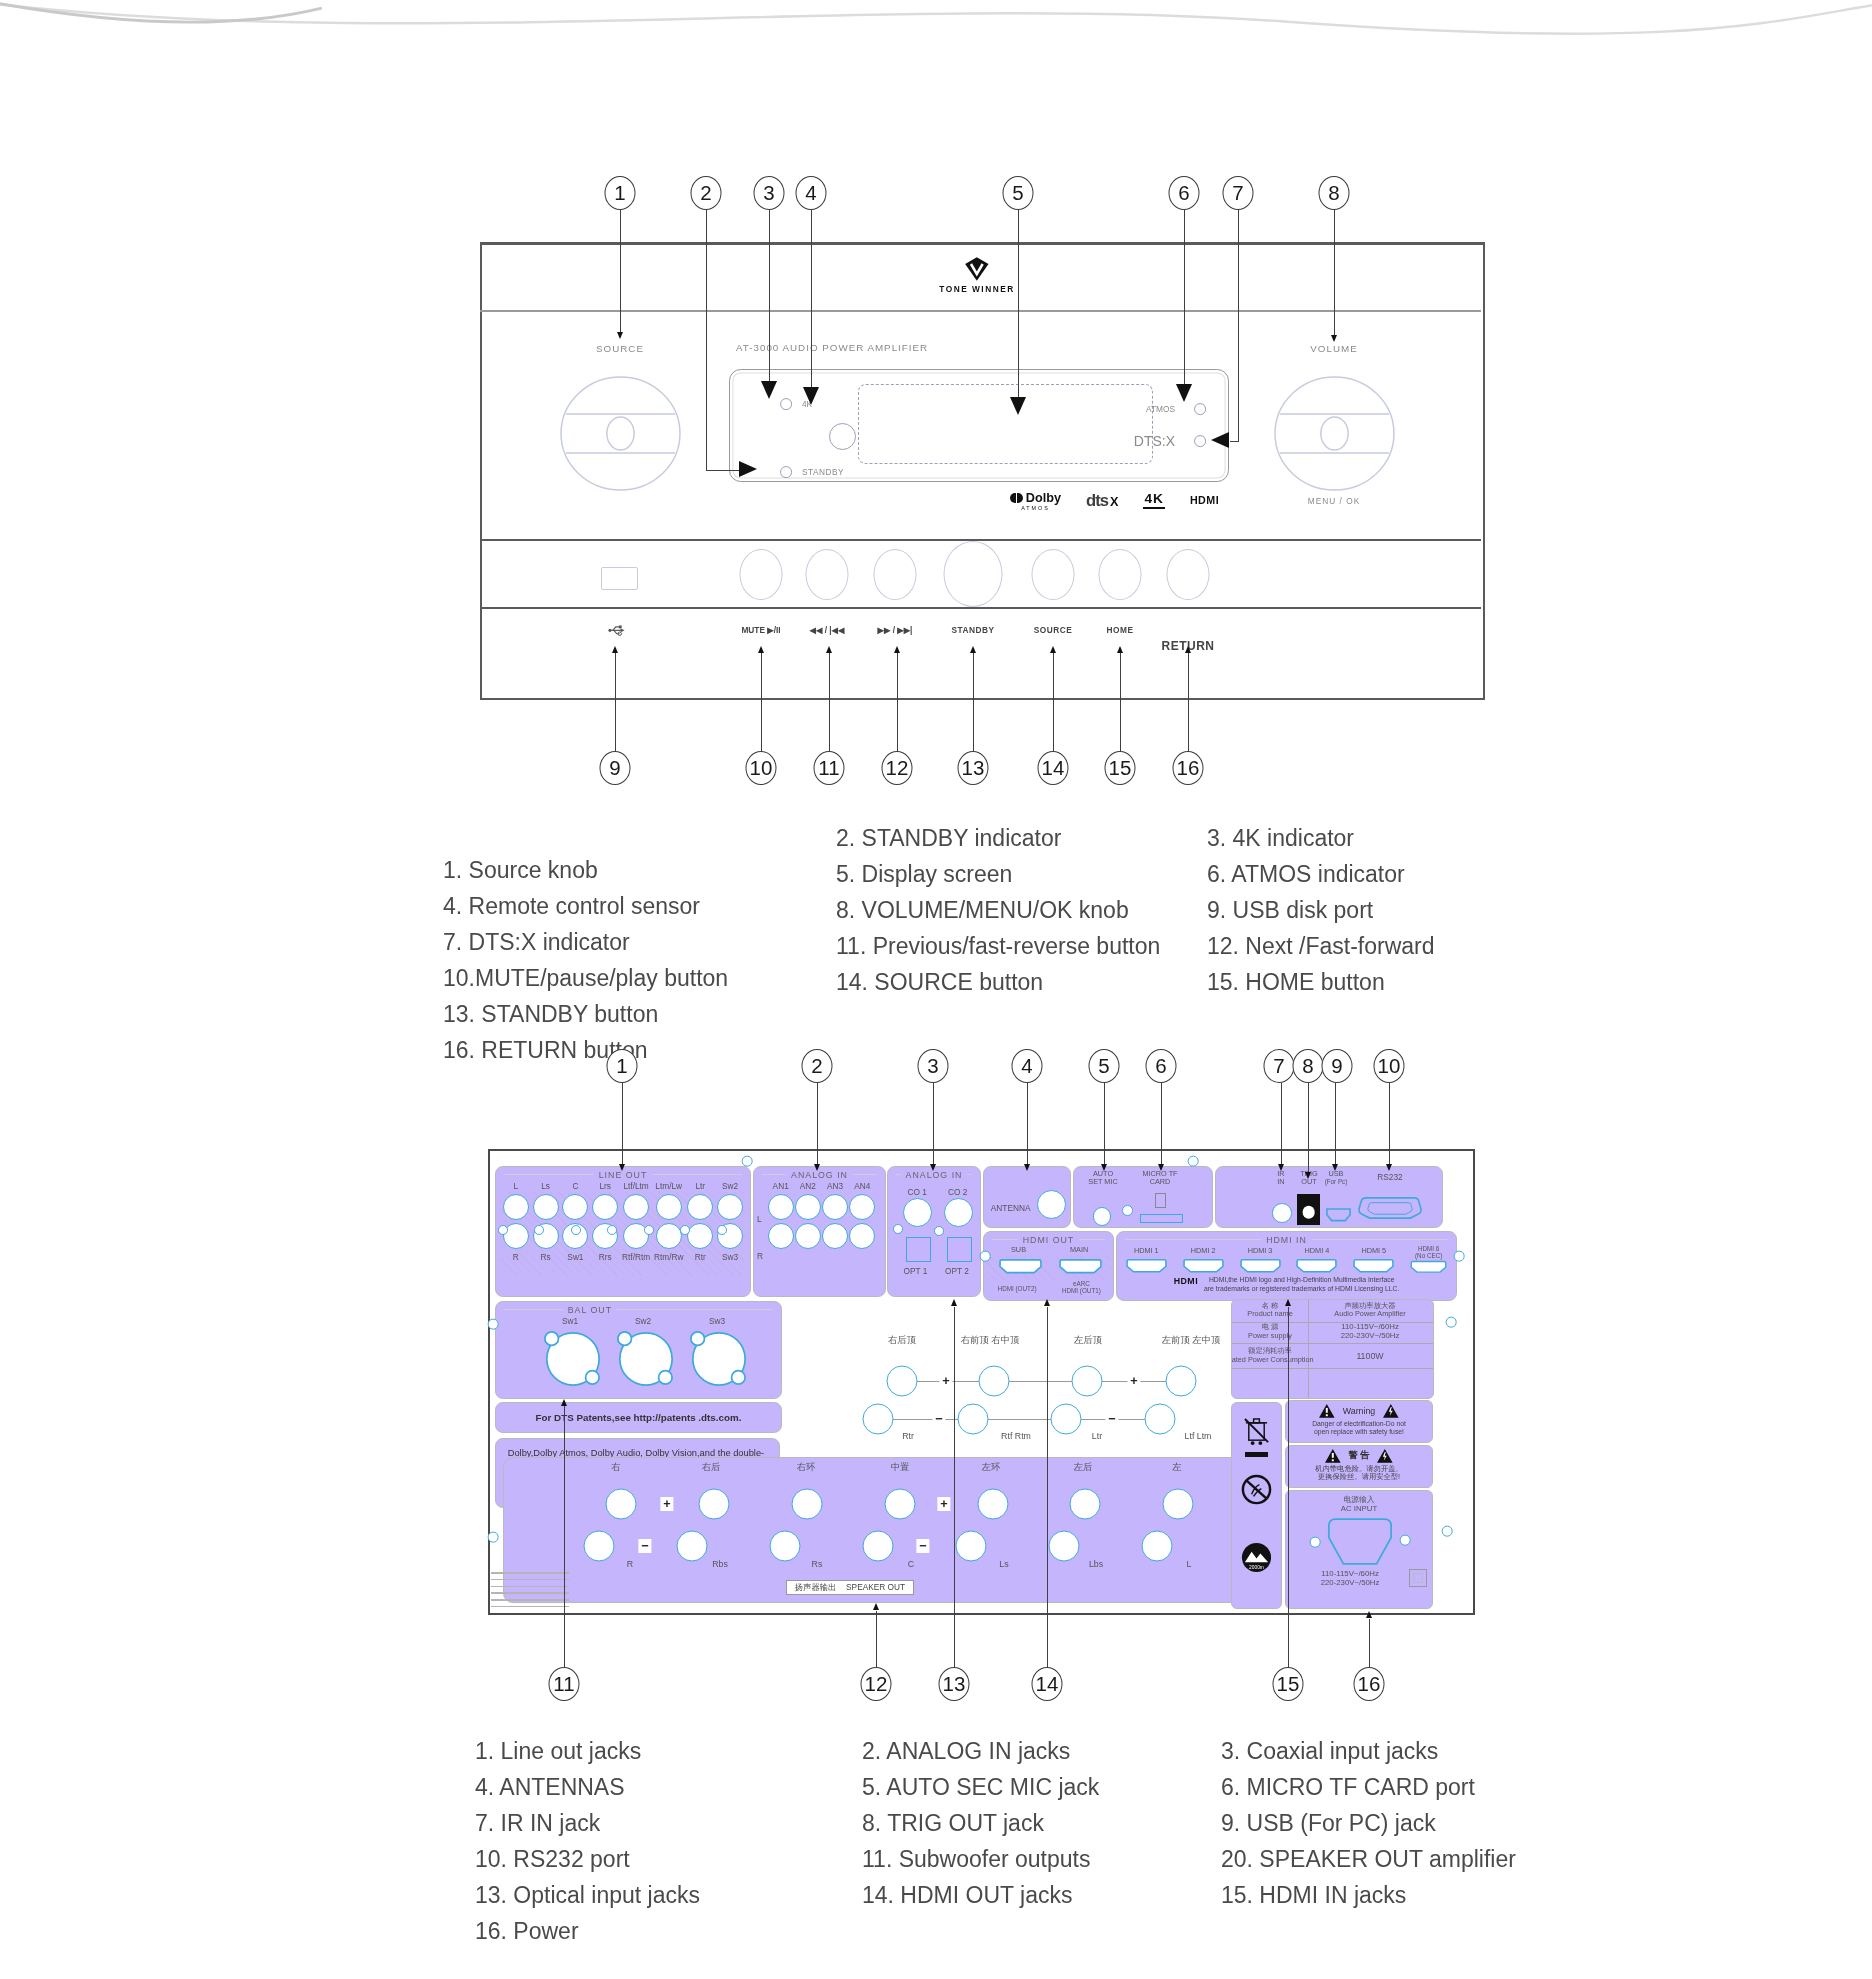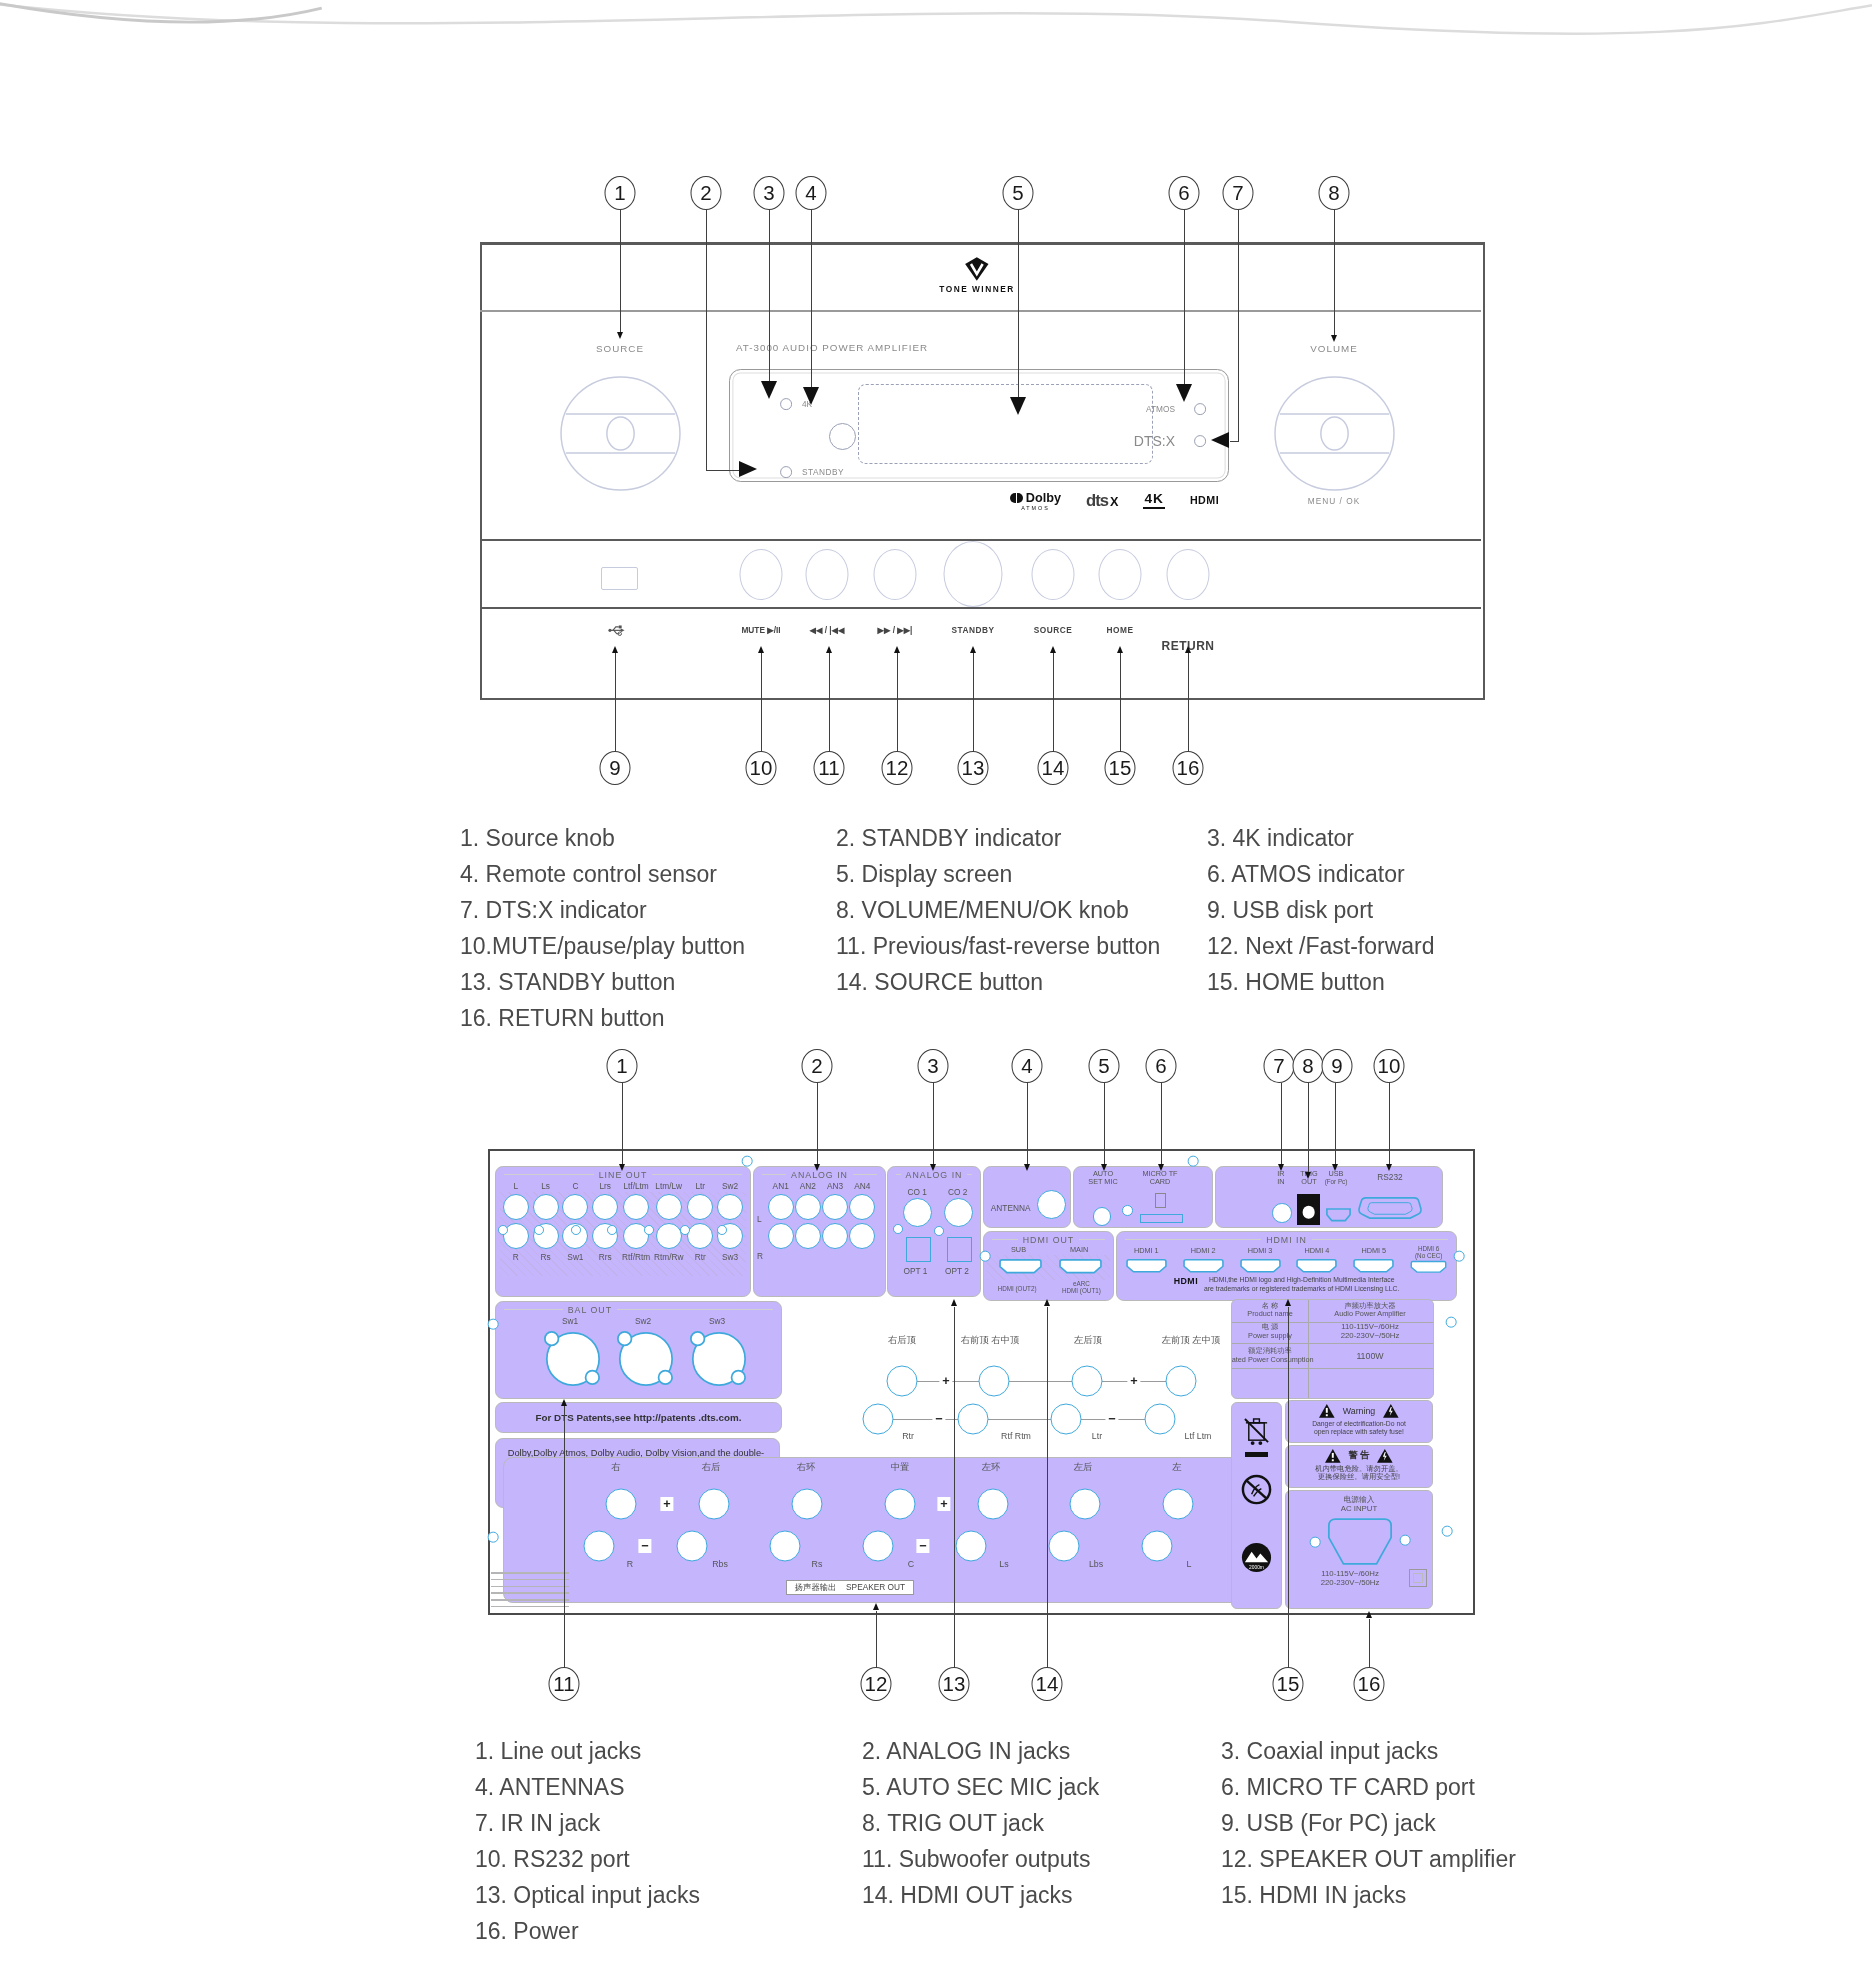--- a/index.html
+++ b/index.html
@@ -215,21 +215,21 @@
     <div class="co" style="left:761px;top:768px;">10</div>
     <div class="co" style="left:829px;top:768px;">11</div>
     <div class="co" style="left:897px;top:768px;">12</div>
     <div class="co" style="left:973px;top:768px;">13</div>
     <div class="co" style="left:1053px;top:768px;">14</div>
     <div class="co" style="left:1120px;top:768px;">15</div>
     <div class="co" style="left:1188px;top:768px;">16</div>
   </div>
 
   <div>
-    <div class="lg" style="left:443px;top:820px;margin-left:17px;">
+    <div class="lg" style="left:443px;top:852px;">
       <p>1. Source knob</p>
       <p>4. Remote control sensor</p>
       <p>7. DTS:X indicator</p>
       <p>10.MUTE/pause/play button</p>
       <p>13. STANDBY button</p>
       <p>16. RETURN button</p>
     </div>
     <div class="lg" style="left:836px;top:820px;">
       <p>2. STANDBY indicator</p>
       <p>5. Display screen</p>
@@ -751,19 +751,19 @@
       <p>2. ANALOG IN jacks</p>
       <p>5. AUTO SEC MIC jack</p>
       <p>8. TRIG OUT jack</p>
       <p>11. Subwoofer outputs</p>
       <p>14.  HDMI OUT jacks</p>
     </div>
     <div class="lg" style="left:1221px;top:1733px;">
       <p>3. Coaxial input jacks</p>
       <p>6. MICRO TF CARD port</p>
       <p>9.  USB (For PC) jack</p>
-      <p>12. SPEAKER OUT amplifier</p>
+      <p>20. SPEAKER OUT amplifier</p>
       <p>15. HDMI IN jacks</p>
     </div>
   </div>
 
 </div>
 
 
 </body></html>

